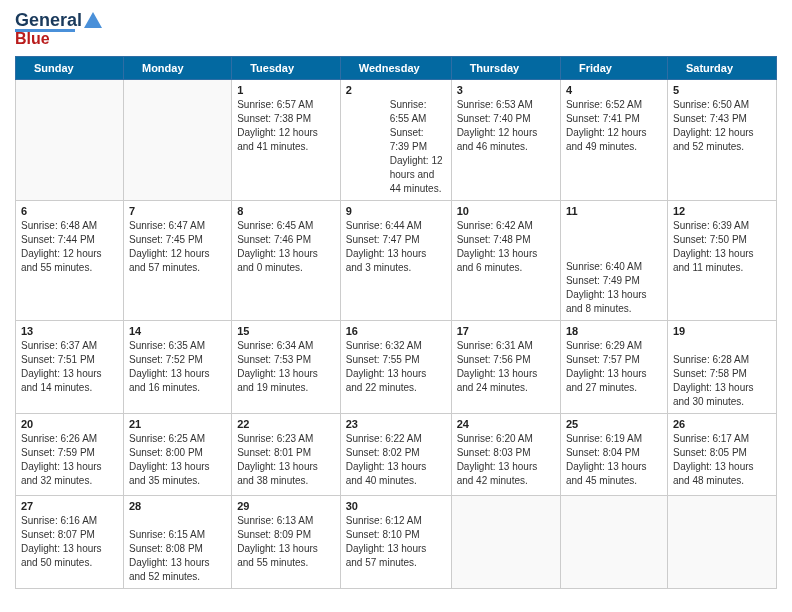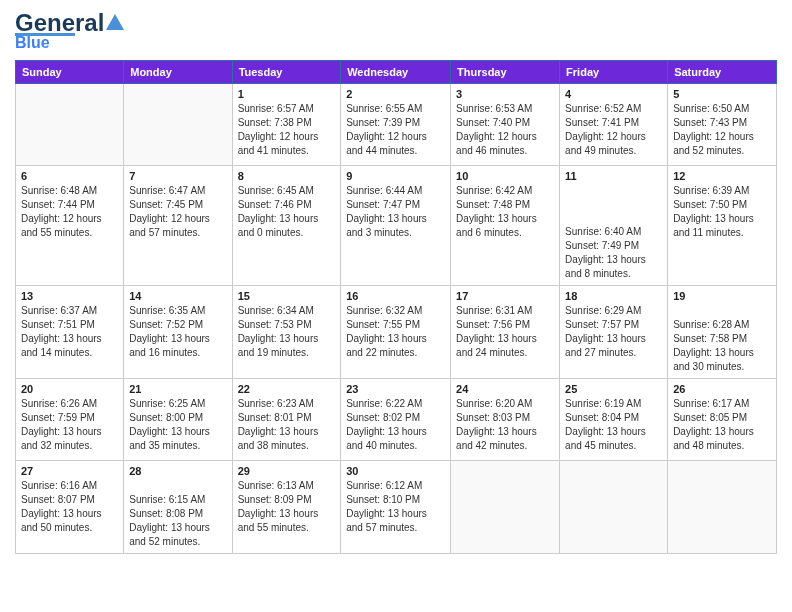--- a/index.html
+++ b/index.html
@@ -21,21 +21,21 @@
       justify-content: space-between;
       align-items: flex-start;
       margin-bottom: 8px;
     }
     .logo {
       display: flex;
       flex-direction: column;
       align-items: flex-start;
     }
     .logo-text {
-      font-size: 24px;
+      font-size: 18px;
       font-weight: bold;
       color: #1a3a5c;
       line-height: 1.1;
     }
     .logo-line {
       height: 3px;
       background: #4a90d9;
       width: 100%;
       margin-top: 1px;
     }
@@ -51,24 +51,24 @@
     .calendar-subtitle {
       font-size: 13px;
       color: #444;
     }
     .calendar {
       width: 100%;
       border-collapse: collapse;
       font-size: 10.5px;
     }
     .calendar th {
-      background: #6d28d9;
+      background: #0369a1;
       color: #fff;
       text-align: left;
-      padding: 5px 6px;
+      padding: 5px 18px;
       font-size: 11px;
       font-weight: bold;
       border: 1px solid #2e6da4;
     }
     .calendar td {
       border: 1px solid #ccc;
       vertical-align: top;
       padding: 4px 5px;
       width: 113px;
       height: 82px;
@@ -100,21 +100,21 @@
     <div class="logo">
       <div style="display:flex;align-items:center;">
         <span class="logo-text">General</span>
         <svg width="18" height="18" viewBox="0 0 18 18" style="margin-left:2px;margin-bottom:4px;">
           <polygon points="0,18 9,2 18,18" fill="#4a90d9"></polygon>
         </svg>
       </div>
       <div style="display:flex;align-items:center;margin-top:-4px;">
         <div class="logo-line" style="width:60px;"></div>
       </div>
-      <span class="logo-text" style="color:#3b82f6;font-size:16px;margin-top:-2px;">Blue</span>
+      <span class="logo-text" style="color:#b91c1c;font-size:16px;margin-top:-2px;">Blue</span>
     </div>
     <div class="title-block">
       <div class="calendar-title"></div>
       <div class="calendar-subtitle"></div>
     </div>
   </div>
 
   <table class="calendar">
     <thead>
       <tr>
@@ -132,21 +132,21 @@
           <td class="empty"></td>
           <td class="empty"></td>
           <td>
             <div class="day-number">1</div>
             <div class="day-info" style="white-space: pre-line;">Sunrise: 6:57 AM
 Sunset: 7:38 PM
 Daylight: 12 hours and 41 minutes.</div>
           </td>
           <td>
             <div class="day-number">2</div>
-            <div class="day-info" style="white-space: pre-line;">Sunrise: 6:55 AM
+            <div class="day-info" style="white-space: pre-line; margin-left: 44px;">Sunrise: 6:55 AM
 Sunset: 7:39 PM
 Daylight: 12 hours and 44 minutes.</div>
           </td>
           <td>
             <div class="day-number">3</div>
             <div class="day-info" style="white-space: pre-line;">Sunrise: 6:53 AM
 Sunset: 7:40 PM
 Daylight: 12 hours and 46 minutes.</div>
           </td>
           <td>

